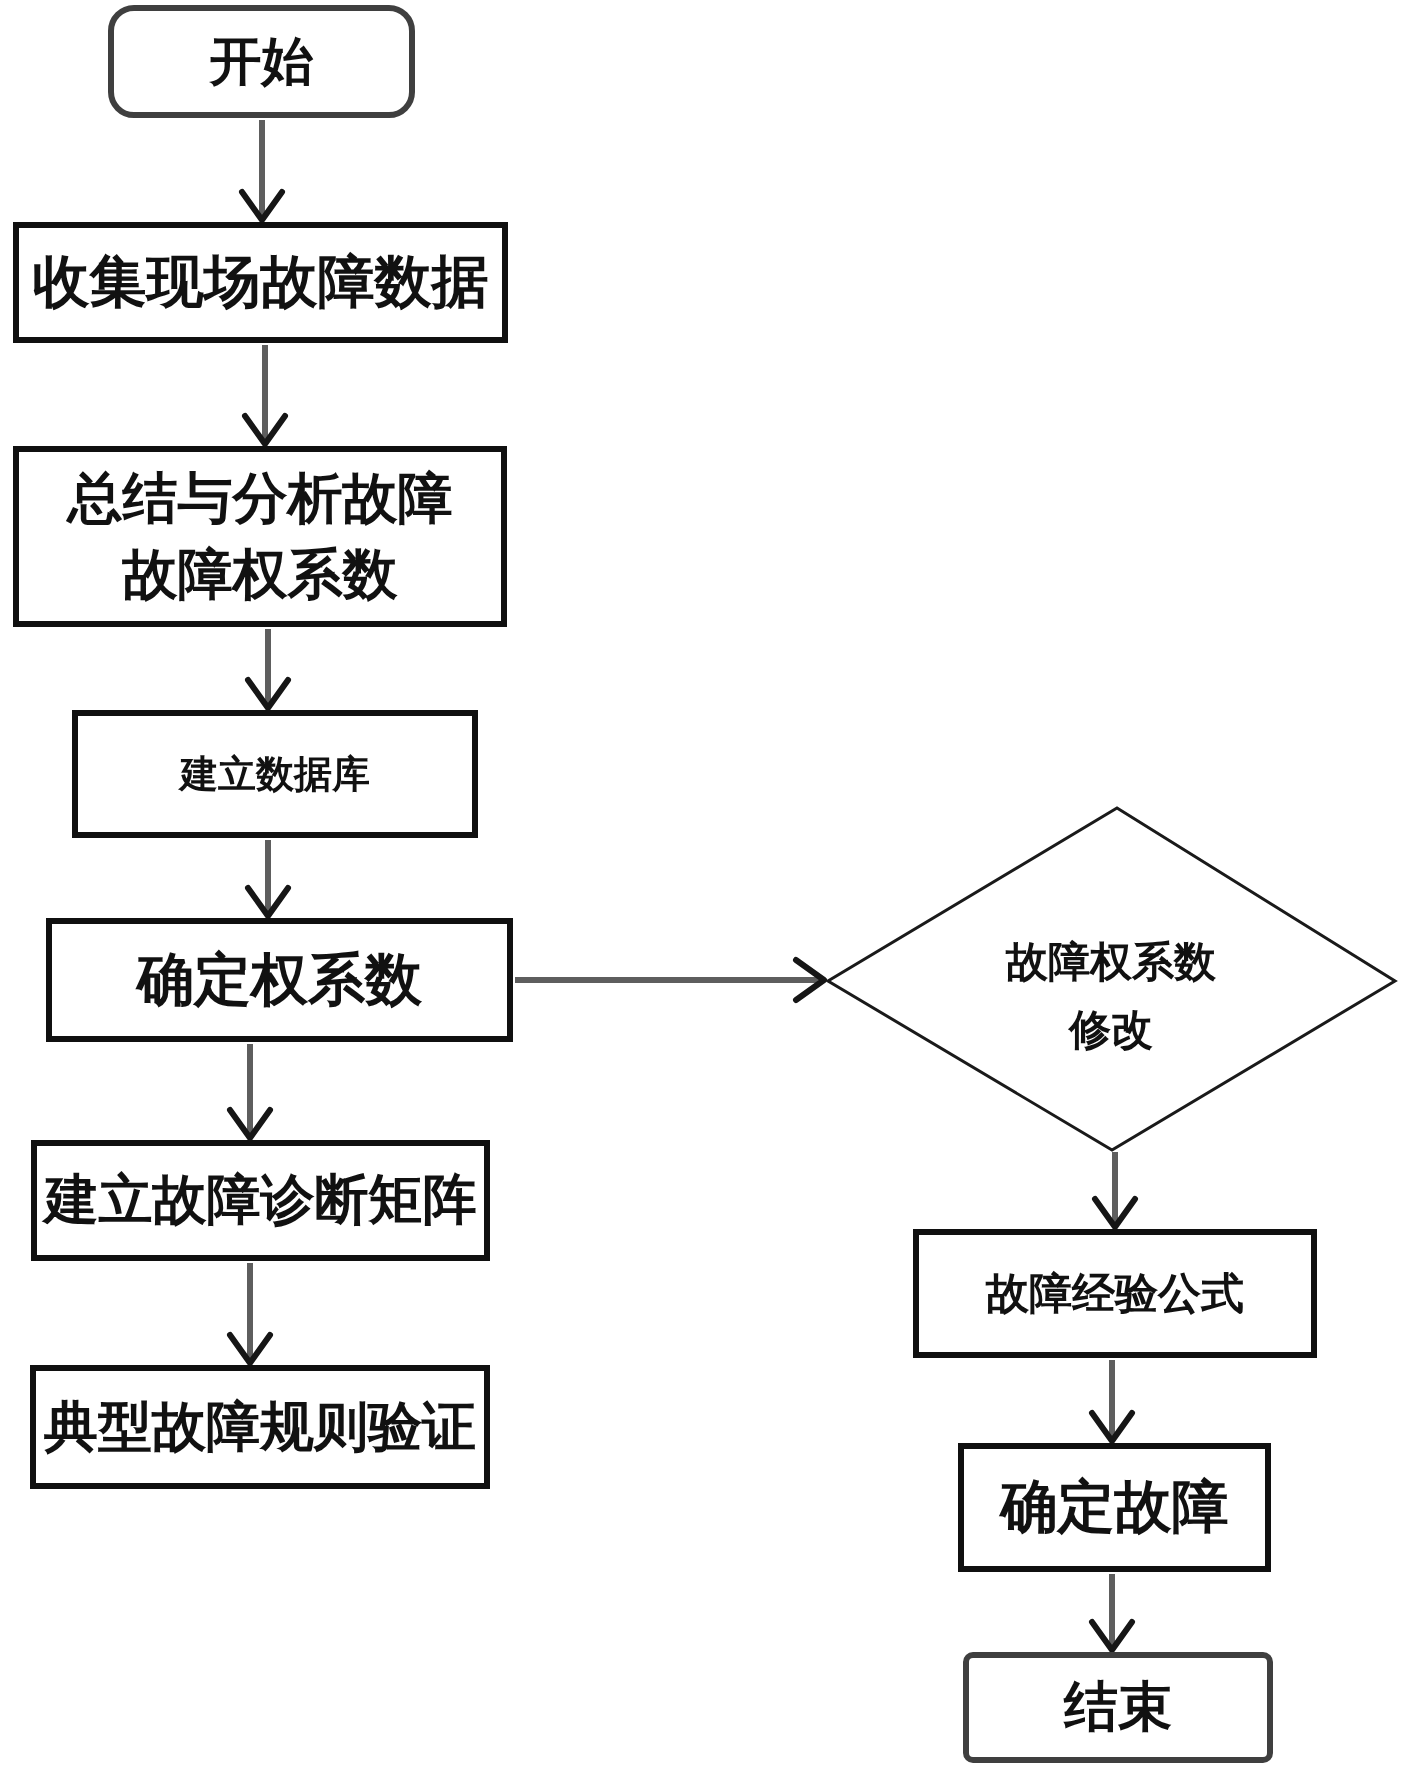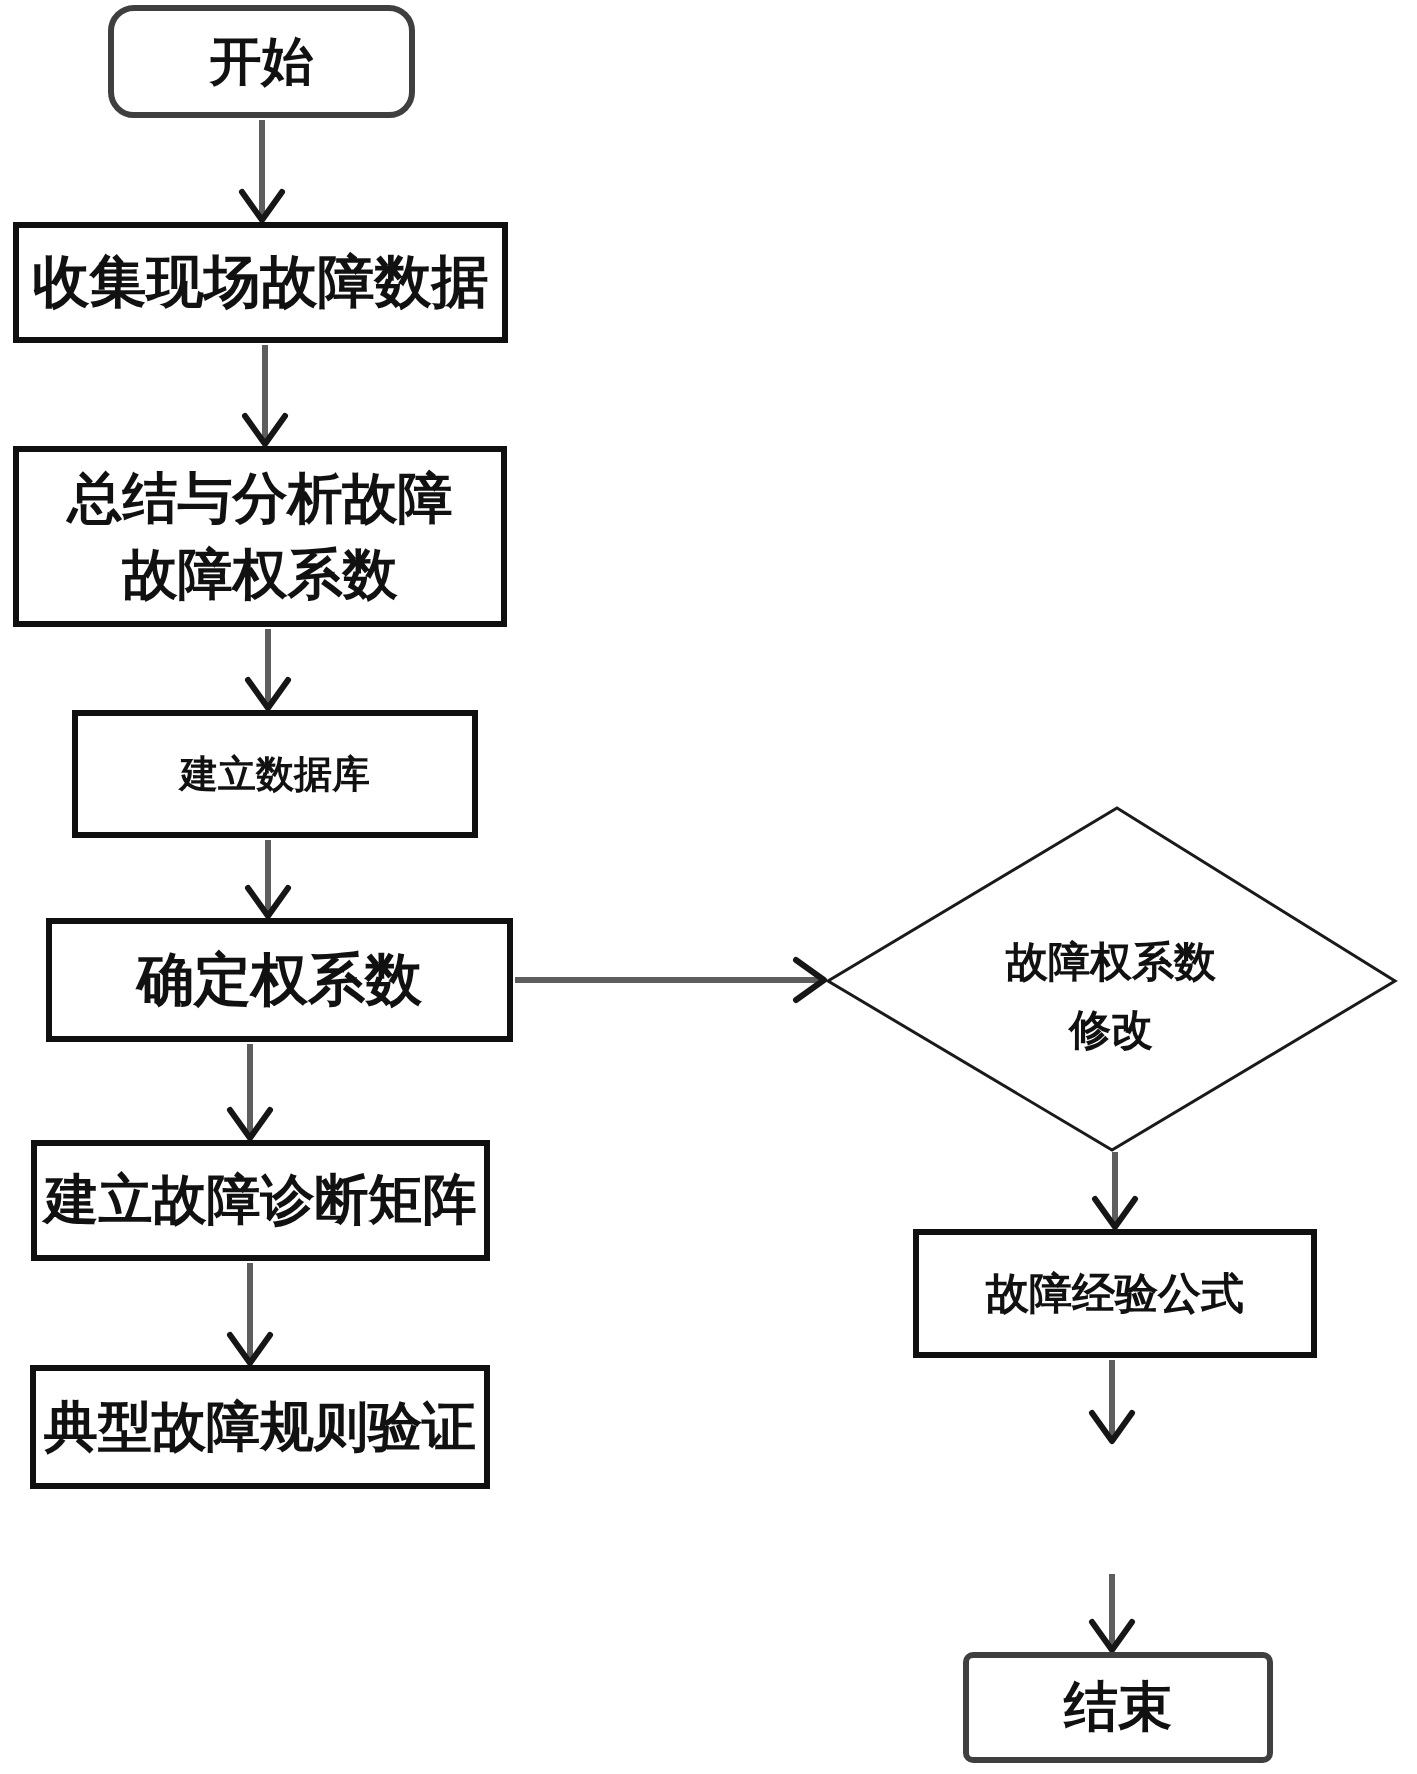--- a/index.html
+++ b/index.html
@@ -122,18 +122,21 @@
 
   <div class="node n-decision-text">
     <span class="lbl">故障权系数</span>
     <span class="lbl">修改</span>
   </div>
 
   <div class="node process n-formula">
     <span class="lbl">故障经验公式</span>
   </div>
 
+  <div class="node process n-determine">
+    <span class="lbl">确定故障</span>
+  </div>
 
   <div class="node terminator n-end">
     <span class="lbl">结束</span>
   </div>
 
 </div>
 
 </body></html>

